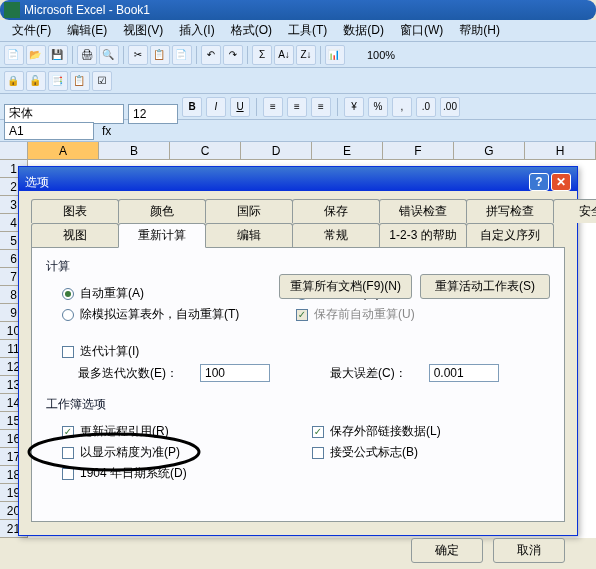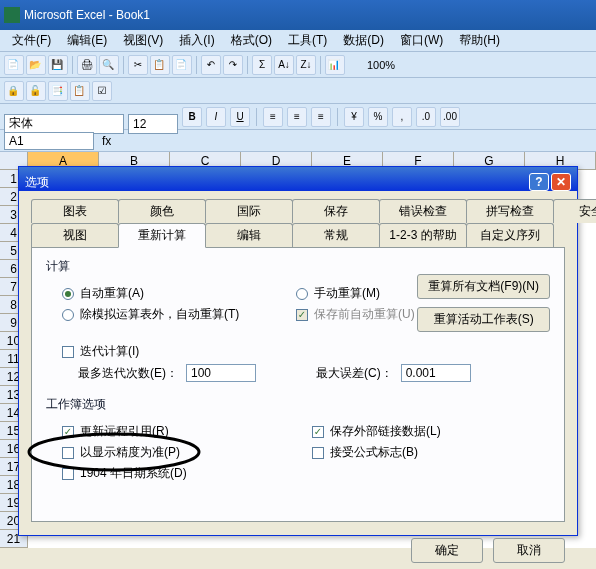--- a/index.html
+++ b/index.html
@@ -1,18 +1,18 @@
 <!DOCTYPE html>
 <html><head>
 <meta charset="utf-8">
 <style>
 * { margin: 0; padding: 0; box-sizing: border-box; font-family: "SimSun", "宋体", sans-serif; font-size: 12px; }
 body { background: #ece9d8; width: 596px; height: 569px; overflow: hidden; position: relative; }
 
-.titlebar { background: linear-gradient(#2a6ac1, #1e5ba8); color: white; height: 30px; display: flex; align-items: center; padding: 0 4px; font-size: 13px; }
+.titlebar { background: linear-gradient(#2a6ac1, #1e5ba8); color: white; height: 20px; display: flex; align-items: center; padding: 0 4px; font-size: 13px; border-radius: 9px; }
 .titlebar .icon { width: 16px; height: 16px; background: #217346; margin-right: 4px; display: inline-block; }
 
 .menubar { background: #d6e7f7; height: 22px; display: flex; align-items: center; padding: 0 4px; border-bottom: 1px solid #a8bfd8; }
 .menubar span { padding: 2px 8px; }
 
 .toolbar { background: #d6e7f7; height: 26px; display: flex; align-items: center; padding: 0 4px; gap: 2px; border-bottom: 1px solid #a8bfd8; }
 .tbtn { width: 20px; height: 20px; background: #e8f0fb; border: 1px solid #b8cde6; border-radius: 2px; display: inline-flex; align-items: center; justify-content: center; font-size: 10px; }
 .tsep { width: 1px; height: 18px; background: #a8bfd8; margin: 0 2px; }
 .zoom { margin-left: 20px; font-size: 11px; }
 
@@ -64,22 +64,22 @@
 .textfield { background: white; border: 1px solid #7f9db9; height: 18px; padding: 0 4px; width: 70px; }
 
 .bottom-btns { display: flex; justify-content: flex-end; gap: 10px; padding: 8px 12px; }
 
 .annotation { position: absolute; pointer-events: none; }
 .annotation svg { overflow: visible; }
 
 .two-col { display: flex; }
 .col-left { width: 250px; }
 .col-right { flex: 1; }
-.btncol { position: absolute; right: 14px; top: 26px; display: flex; flex-direction: column; gap: 8px; }
-.inline-fields { display: flex; align-items: center; margin-left: 32px; gap: 8px; justify-content: center; }
+.btncol { position: absolute; right: 14px; top: 26px; display: flex; flex-direction: row; gap: 8px; }
+.inline-fields { display: flex; align-items: center; margin-left: 32px; gap: 22px; justify-content: center; }
 </style>
 </head>
 <body>
 
 <div class="titlebar">
   <span class="icon"></span>
   <span>Microsoft Excel - Book1</span>
 </div>
 
 <div class="menubar" id="menubar">

